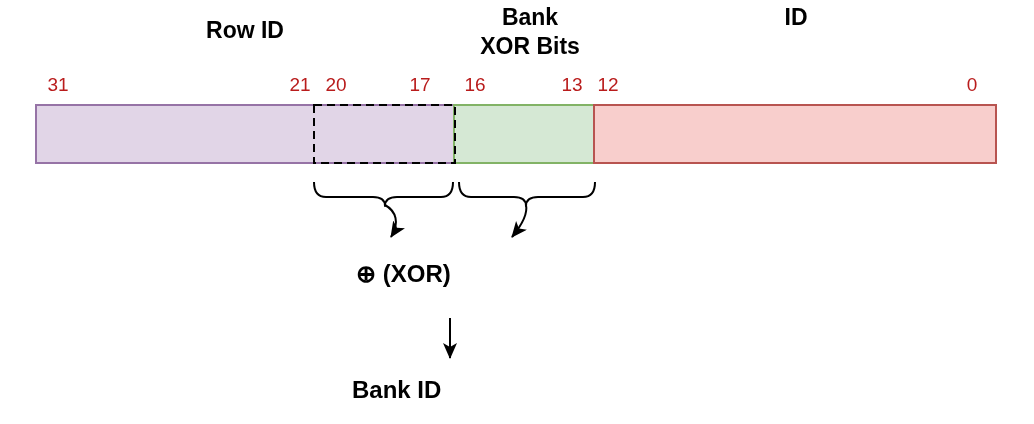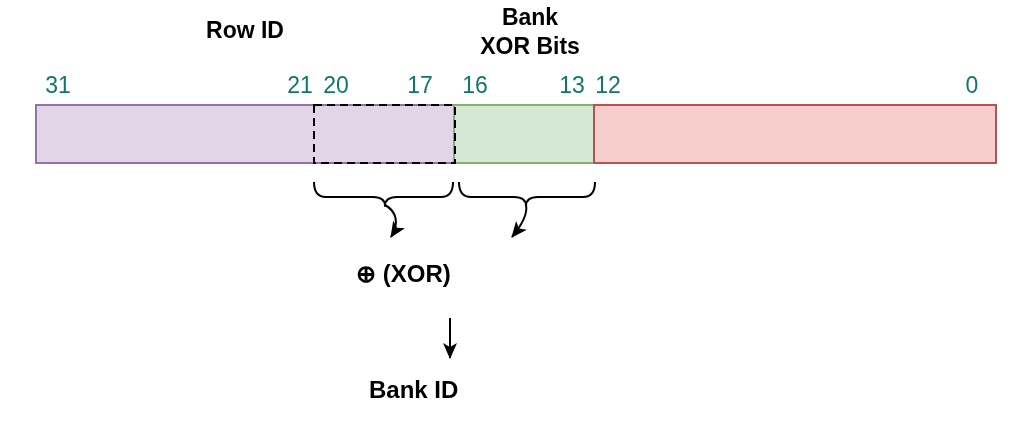--- a/index.html
+++ b/index.html
@@ -21,23 +21,23 @@
     font-weight: bold;
     line-height: 29px;
     text-align: center;
     color: #000000;
     white-space: nowrap;
   }
   .bit-num {
     position: absolute;
     top: 72px;
     transform: translateX(-50%);
-    font-size: 23px;
+    font-size: 19px;
     line-height: 26px;
-    color: #0f766e;
+    color: #b91c1c;
     white-space: nowrap;
   }
   .segment {
     position: absolute;
     top: 104px;
     height: 60px;
     box-sizing: border-box;
     border: 2px solid #000;
   }
   .overlay-svg {
@@ -61,20 +61,21 @@
 <div class="canvas">
 
   <div class="abs field-label" style="left:35px; top:16px; width:420px;">Row ID</div>
 
   <div class="abs field-label" style="left:455px; top:3px; width:150px;">
     <div>Bank</div>
     <div>XOR Bits</div>
   </div>
 
   <div class="abs field-label" style="left:595px; top:3px; width:402px;">
+    <div>ID</div>
   </div>
 
   <div class="bit-num" style="left:58px;">31</div>
   <div class="bit-num" style="left:300px;">21</div>
   <div class="bit-num" style="left:336px;">20</div>
   <div class="bit-num" style="left:420px;">17</div>
   <div class="bit-num" style="left:475px;">16</div>
   <div class="bit-num" style="left:572px;">13</div>
   <div class="bit-num" style="left:608px;">12</div>
   <div class="bit-num" style="left:972px;">0</div>
@@ -96,15 +97,15 @@
     <path d="M 459 182 Q 459 197 471 197 L 514 197 Q 526 197 526 206 Q 526 197 538 197 L 583 197 Q 595 197 595 182" fill="none" stroke="#000000" stroke-width="2" stroke-linejoin="round"></path>
 
     <path d="M 385 205 C 396 211 400 223 391 237" fill="none" stroke="#000000" stroke-width="2" marker-end="url(#arrowhead)"></path>
     <path d="M 526 205 C 528 214 521 226 512 237" fill="none" stroke="#000000" stroke-width="2" marker-end="url(#arrowhead)"></path>
 
     <path d="M 450 318 L 450 358" fill="none" stroke="#000000" stroke-width="2" marker-end="url(#arrowhead)"></path>
   </svg>
 
   <div class="abs big-label" style="left:356px; top:260px; width:200px;">⊕ (XOR)</div>
 
-  <div class="abs big-label" style="left:369px; top:376px; width:200px;">Bank ID</div>
+  <div class="abs big-label" style="left:352px; top:376px; width:200px;">Bank ID</div>
 
 </div>
 
 </body></html>

